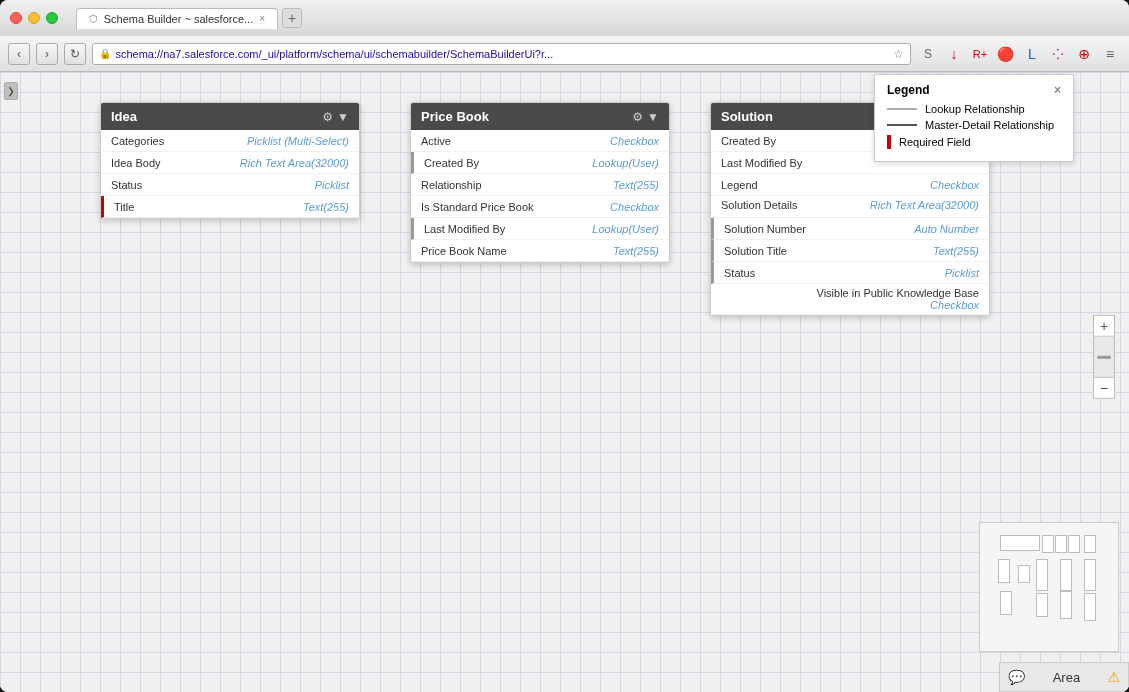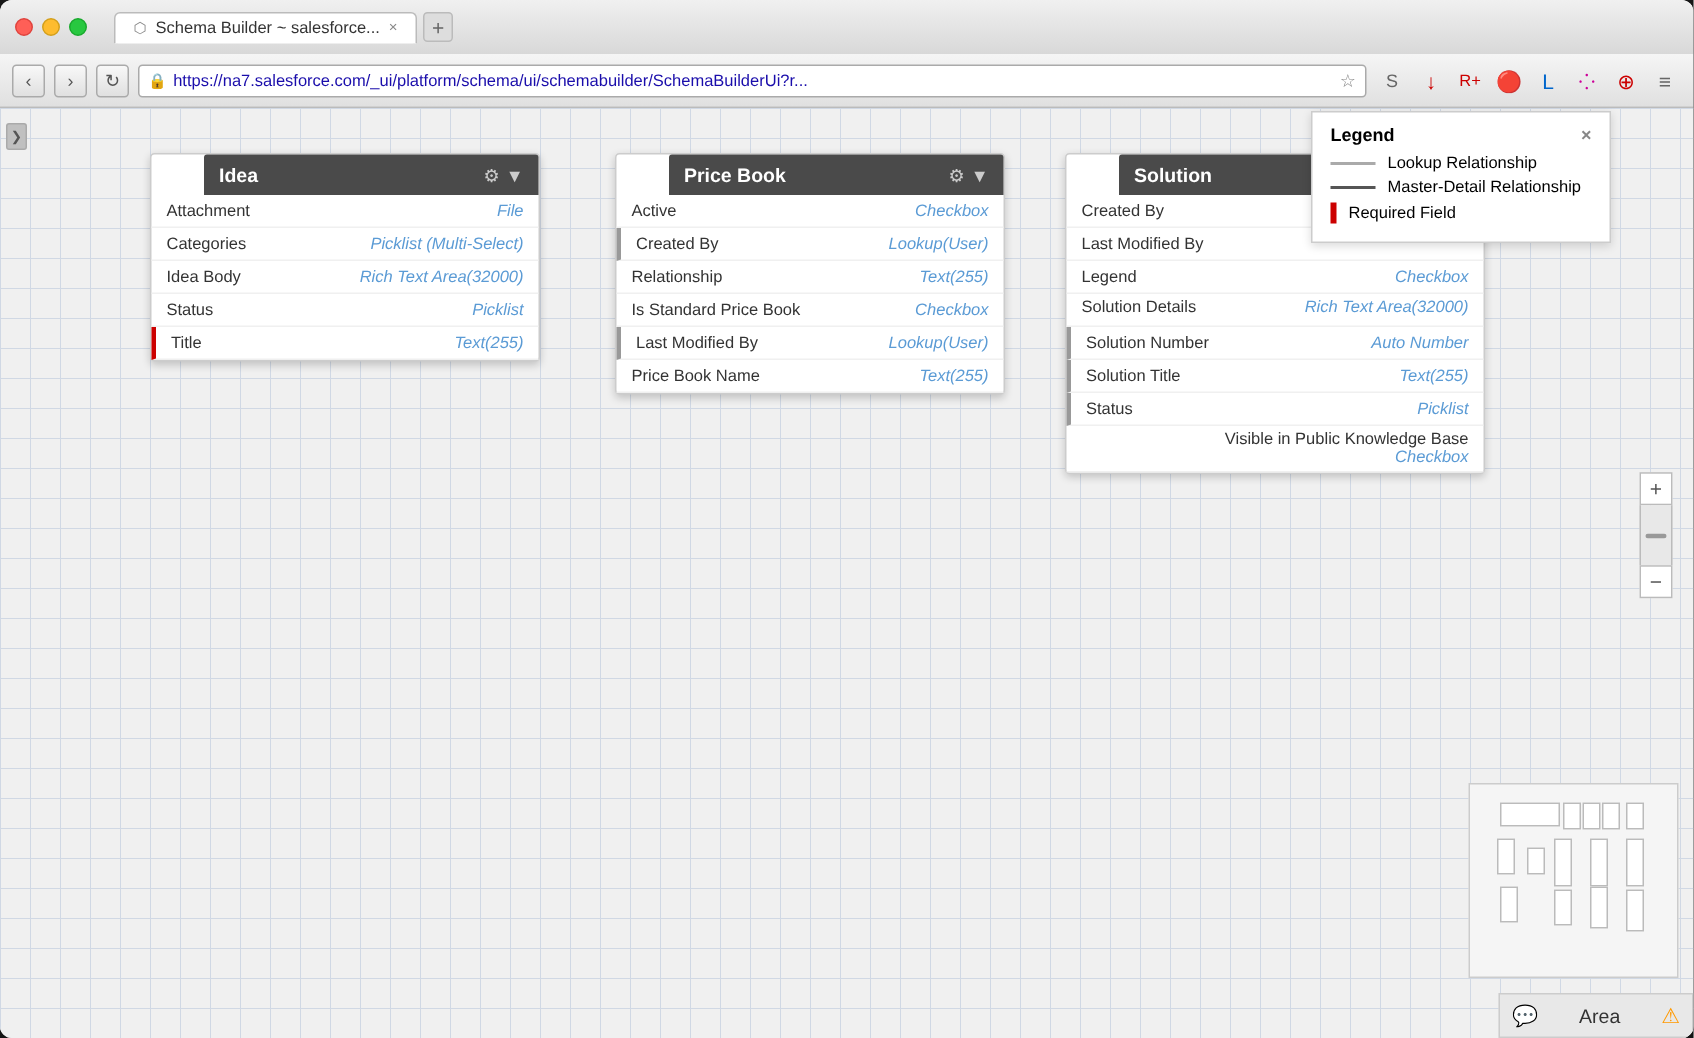--- a/index.html
+++ b/index.html
@@ -154,21 +154,20 @@
     }
 
     .card-header {
       background: #4a4a4a;
       color: #fff;
       padding: 6px 10px;
       display: flex;
       align-items: center;
       justify-content: space-between;
       border-radius: 2px 2px 0 0;
-      margin-left: 35px;
     }
 
     .card-title {
       font-size: 13px;
       font-weight: bold;
       color: #fff;
     }
 
     .card-header-actions {
       display: flex; gap: 4px; align-items: center;
@@ -338,21 +337,21 @@
       <div class="new-tab">+</div>
     </div>
   </div>
 
   <div class="toolbar">
     <div class="nav-btn">‹</div>
     <div class="nav-btn">›</div>
     <div class="nav-btn">↻</div>
     <div class="address-bar">
       <span class="lock-icon">🔒</span>
-      <span class="address-text">https://na7.salesforce.com/_ui/platform/schema/ui/schemabuilder/SchemaBuilderUi?r...</span>
+      <span class="address-text">schema://na7.salesforce.com/_ui/platform/schema/ui/schemabuilder/SchemaBuilderUi?r...</span>
       <span class="star-icon">☆</span>
     </div>
     <div class="toolbar-icons">
       <div class="toolbar-icon-btn" style="font-size:12px;color:#666;">S</div>
       <div class="toolbar-icon-btn" style="color:#cc0000;">↓</div>
       <div class="toolbar-icon-btn" style="color:#cc0000;font-size:11px;">R+</div>
       <div class="toolbar-icon-btn">🔴</div>
       <div class="toolbar-icon-btn" style="color:#0066cc;">L</div>
       <div class="toolbar-icon-btn" style="color:#cc0099;">⁘</div>
       <div class="toolbar-icon-btn" style="color:#cc0000;">⊕</div>
@@ -367,24 +366,20 @@
     <div class="schema-card" style="left: 100px; top: 30px;">
       <div class="card-header">
         <span class="card-title">Idea</span>
         <div class="card-header-actions">
           <span class="gear-btn">⚙</span>
           <span class="caret-btn">▼</span>
         </div>
       </div>
       <div class="card-body">
         <div class="card-row">
-          <span class="field-name">Attachment</span>
-          <span class="field-type">File</span>
-        </div>
-        <div class="card-row">
           <span class="field-name">Categories</span>
           <span class="field-type">Picklist (Multi-Select)</span>
         </div>
         <div class="card-row">
           <span class="field-name">Idea Body</span>
           <span class="field-type">Rich Text Area(32000)</span>
         </div>
         <div class="card-row">
           <span class="field-name">Status</span>
           <span class="field-type">Picklist</span>

